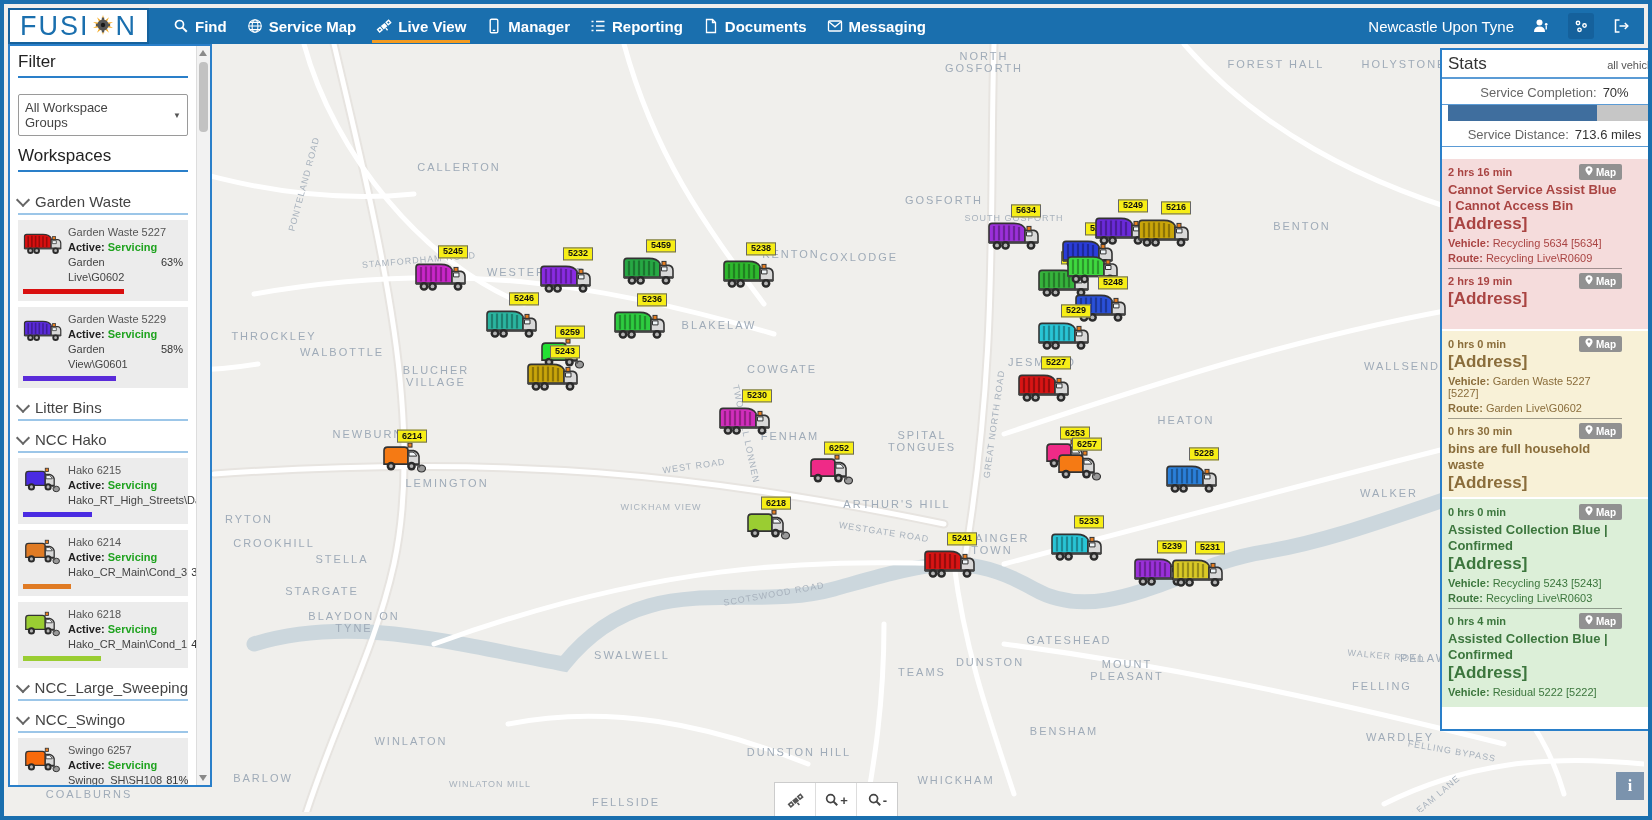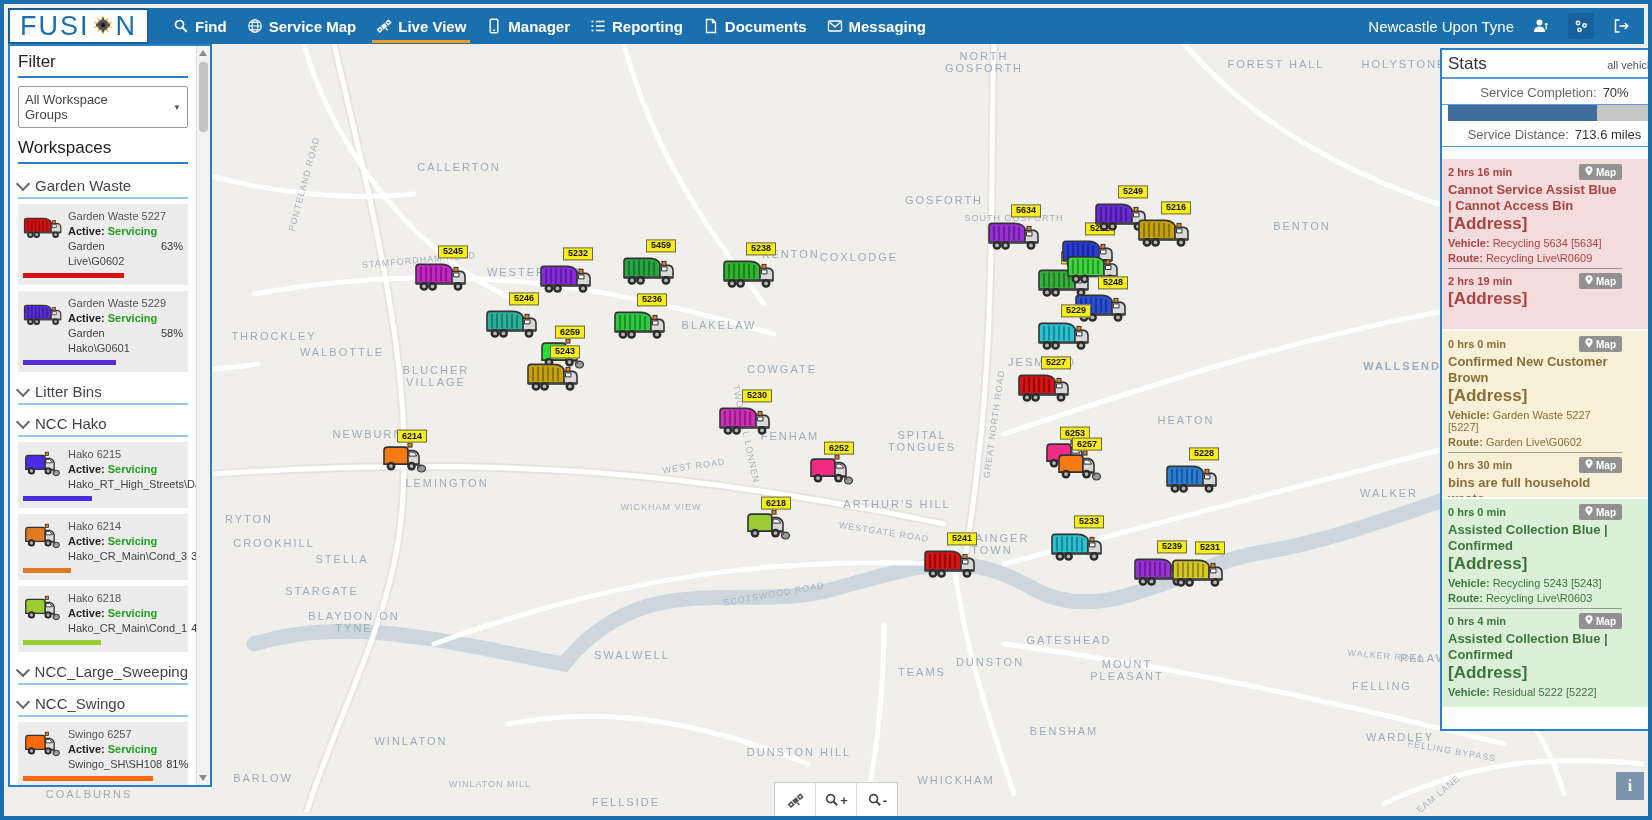--- a/index.html
+++ b/index.html
@@ -24,21 +24,21 @@
   #map{position:absolute;left:4px;top:40px;right:4px;bottom:4px;background:#f0efec;overflow:hidden;}
   #roads{position:absolute;left:0;top:0;}
   .place{position:absolute;color:#9fabb8;font-size:11px;letter-spacing:2px;font-weight:500;white-space:pre;text-align:center;transform:translate(-50%,-50%);user-select:none;}
   .place.small{font-size:9px;letter-spacing:1px;color:#a8b2bd;}
   .vehicle{position:absolute;display:flex;flex-direction:column;align-items:flex-end;transform:translate(-50%,-55%);z-index:3;}
   .v-label{background:#f7ee16;border:1px solid #666;color:#111;font-size:9px;font-weight:bold;padding:0px 4px;line-height:11px;white-space:nowrap;margin-bottom:-1px;z-index:4;}
 
   
   #sidebar{position:absolute;left:4px;top:40px;width:204px;height:743px;background:#fff;border:2px solid #2a7fc9;box-sizing:border-box;z-index:20;display:flex;}
   #sb-content{flex:1;padding:6px 8px 0 8px;overflow:hidden;}
-  .sb-h1{font-size:17px;color:#222;padding-bottom:4px;border-bottom:2px solid #2a7fc9;margin-bottom:8px;}
+  .sb-h1{font-size:17px;color:#222;padding-bottom:4px;border-bottom:2px solid #2a7fc9;margin-bottom:16px;}
   .sb-select{display:flex;align-items:center;justify-content:space-between;border:1px solid #9a9a9a;border-radius:2px;padding:5px 6px;font-size:13px;color:#444;margin-bottom:10px;cursor:pointer;gap:40px;}
   .sb-select .caret{font-size:8px;color:#555;}
   .grp-h{display:flex;align-items:center;gap:7px;font-size:15px;color:#444;padding:5px 0 3px 0;border-bottom:2px solid #9cc6e8;margin-bottom:5px;cursor:pointer;}
   .chev{width:8px;height:8px;border-right:2px solid #666;border-bottom:2px solid #666;transform:rotate(45deg);margin-top:-4px;}
   .vcard{background:#ececec;margin-bottom:6px;padding:5px 5px 7px 5px;position:relative;}
   .vcard .row{display:flex;align-items:flex-start;gap:5px;}
   .vcard .vic{flex:0 0 40px;padding-top:4px;}
   .vcard .vtxt{flex:1;font-size:11px;color:#444;line-height:15px;}
   .vcard .vname{color:#555;}
   .vcard .act b{color:#222;}
@@ -147,21 +147,21 @@
         <div class="place" style="left: 774px; top: 325px;">COWGATE</div>
         <div class="place" style="left: 360px; top: 390px;">NEWBURN</div>
         <div class="place" style="left: 439px; top: 439px;">LEMINGTON</div>
         <div class="place" style="left: 782px; top: 392px;">FENHAM</div>
         <div class="place small" style="left: 738px; top: 390px; transform: translate(-50%, -50%) rotate(78deg);">TWO BALL LONNEN</div>
         <div class="place" style="left: 914px; top: 397px;">SPITAL
 TONGUES</div>
         <div class="place" style="left: 1034px; top: 318px;">JESMOND</div>
         <div class="place" style="left: 1178px; top: 376px;">HEATON</div>
         <div class="place small" style="left: 986px; top: 380px; transform: translate(-50%, -50%) rotate(-82deg);">GREAT NORTH ROAD</div>
-        <div class="place" style="left: 1394px; top: 322px; font-weight: bold;">WALLSEND</div>
+        <div class="place" style="left: 1394px; top: 322px;">WALLSEND</div>
         <div class="place" style="left: 1381px; top: 449px;">WALKER</div>
         <div class="place" style="left: 889px; top: 460px;">ARTHUR'S HILL</div>
         <div class="place small" style="left: 653px; top: 463px;">WICKHAM VIEW</div>
         <div class="place small" style="left: 686px; top: 422px; transform: translate(-50%, -50%) rotate(-8deg);">WEST ROAD</div>
         <div class="place small" style="left: 876px; top: 488px; transform: translate(-50%, -50%) rotate(9deg);">WESTGATE ROAD</div>
         <div class="place" style="left: 984px; top: 500px;">GRAINGER
 TOWN</div>
         <div class="place small" style="left: 766px; top: 550px; transform: translate(-50%, -50%) rotate(-10deg);">SCOTSWOOD ROAD</div>
         <div class="place" style="left: 241px; top: 475px;">RYTON</div>
         <div class="place" style="left: 266px; top: 499px;">CROOKHILL</div>
@@ -555,21 +555,21 @@
               <rect x="40" y="10" width="4" height="4" fill="#e67e22" stroke="#333" stroke-width="1"></rect>
               <rect x="2" y="25" width="49" height="2.4" fill="#444"></rect>
               <circle cx="10" cy="29" r="4.4" fill="#2b2b2b"></circle>
               <circle cx="10" cy="29" r="1.9" fill="#b5b5b5"></circle>
               <circle cx="18.5" cy="29" r="4.4" fill="#2b2b2b"></circle>
               <circle cx="18.5" cy="29" r="1.9" fill="#b5b5b5"></circle>
               <circle cx="44" cy="29" r="4.4" fill="#2b2b2b"></circle>
               <circle cx="44" cy="29" r="1.9" fill="#b5b5b5"></circle>
             </svg></div>
         </div>
-        <div class="vehicle" style="left: 1113px; top: 170px;">
+        <div class="vehicle" style="left: 1113px; top: 184px;">
           <div class="v-label">5249</div>
           <div><svg width="54" height="36" viewBox="0 0 54 36">
               <path d="M2,10 Q2,7 5,7 L27,7 Q35,7 38,12 L38,26 L2,26 Z" fill="#6a2ad9" stroke="#333" stroke-width="1.6"></path>
               <g stroke="rgba(0,0,0,0.3)" stroke-width="2.2">
                 <line x1="7" y1="9.5" x2="7" y2="24"></line>
                 <line x1="12" y1="9" x2="12" y2="24"></line>
                 <line x1="17" y1="9" x2="17" y2="24"></line>
                 <line x1="22" y1="9" x2="22" y2="24"></line>
                 <line x1="27" y1="9.5" x2="27" y2="24"></line>
                 <line x1="32" y1="10.5" x2="32" y2="24"></line>
@@ -997,21 +997,21 @@
                   <circle cx="10" cy="29" r="1.9" fill="#b5b5b5"></circle>
                   <circle cx="18.5" cy="29" r="4.4" fill="#2b2b2b"></circle>
                   <circle cx="18.5" cy="29" r="1.9" fill="#b5b5b5"></circle>
                   <circle cx="44" cy="29" r="4.4" fill="#2b2b2b"></circle>
                   <circle cx="44" cy="29" r="1.9" fill="#b5b5b5"></circle>
                 </svg></span>
               <div class="vtxt">
                 <div class="vname">Garden Waste 5229</div>
                 <div class="act"><b>Active:</b> <span class="svc">Servicing</span></div>
                 <div class="rline">
-                  <span>Garden Hako\G0601</span>
+                  <span>Garden View\G0601</span>
                   <span class="pct">58%</span>
                 </div>
               </div>
             </div>
             <div class="vbar" style="background: rgb(90, 43, 217); width: 58%;"></div>
           </div>
           <div class="grp-h">
             <span class="chev"></span>
             <span>Litter Bins</span>
           </div>
@@ -1204,21 +1204,20 @@
               <div class="rc-top">
                 <span class="rc-time">0 hrs 0 min</span>
                 <span class="map-btn">
                   <span><svg viewBox="0 0 10 12" width="8" height="10">
                       <path d="M5 0 C7.5 0 9.5 2 9.5 4.3 C9.5 7 5 11.5 5 11.5 C5 11.5 0.5 7 0.5 4.3 C0.5 2 2.5 0 5 0 Z" fill="#fff"></path>
                       <circle cx="5" cy="4.2" r="1.6" fill="#919191"></circle>
                     </svg></span>
                   <span>Map</span>
                 </span>
               </div>
-              <div class="rc-title">Confirmed New Customer Brown</div>
               <div class="rc-addr">[Address]</div>
               <div class="rc-line"><b>Vehicle: </b>Garden Waste 5227 [5227]</div>
               <div class="rc-line"><b>Route: </b>Garden Live\G0602</div>
             </div>
             <div class="rcard">
               <div class="rc-top">
                 <span class="rc-time">0 hrs 30 min</span>
                 <span class="map-btn">
                   <span><svg viewBox="0 0 10 12" width="8" height="10">
                       <path d="M5 0 C7.5 0 9.5 2 9.5 4.3 C9.5 7 5 11.5 5 11.5 C5 11.5 0.5 7 0.5 4.3 C0.5 2 2.5 0 5 0 Z" fill="#fff"></path>

